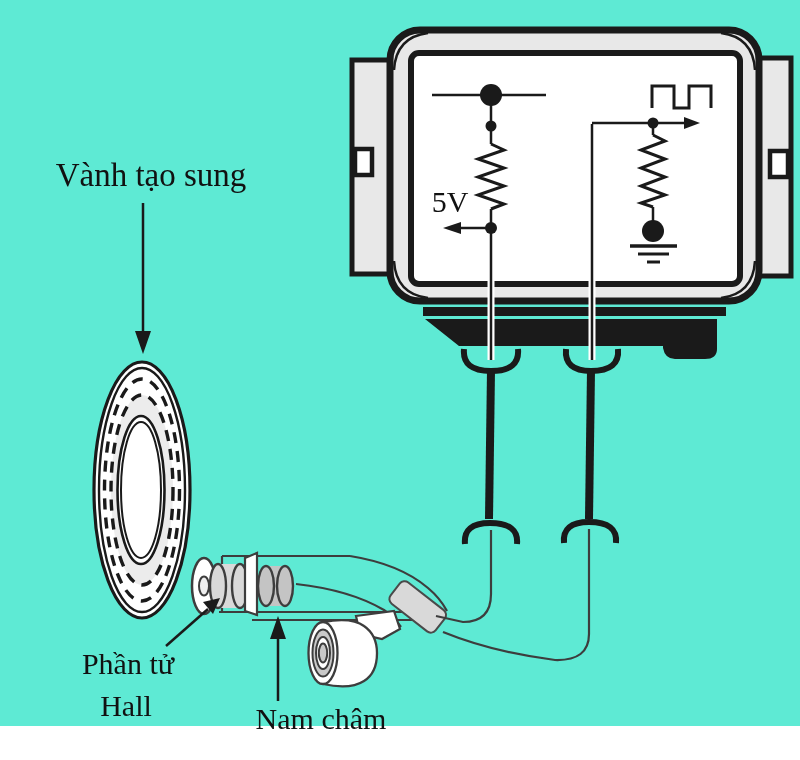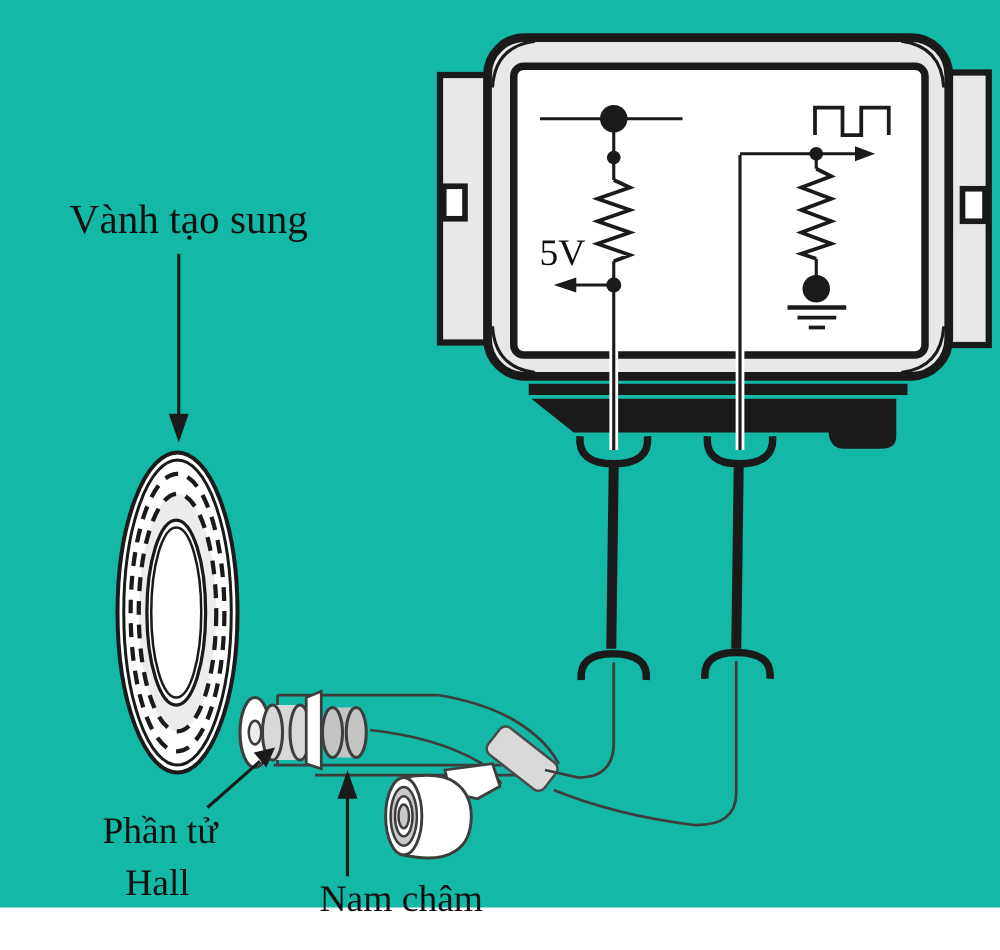--- a/index.html
+++ b/index.html
@@ -8,21 +8,21 @@
     background: #ffffff;
     width: 800px;
     height: 760px;
     overflow: hidden;
     font-family: "Liberation Serif", "DejaVu Serif", serif;
   }
   #stage {
     position: relative;
     width: 800px;
     height: 726px;
-    background: #14b8a6;
+    background: #5eead4;
   }
   svg { display: block; }
   text {
     fill: #111111;
     font-family: "Liberation Serif", "DejaVu Serif", serif;
   }
 </style>
 </head>
 <body>
 

